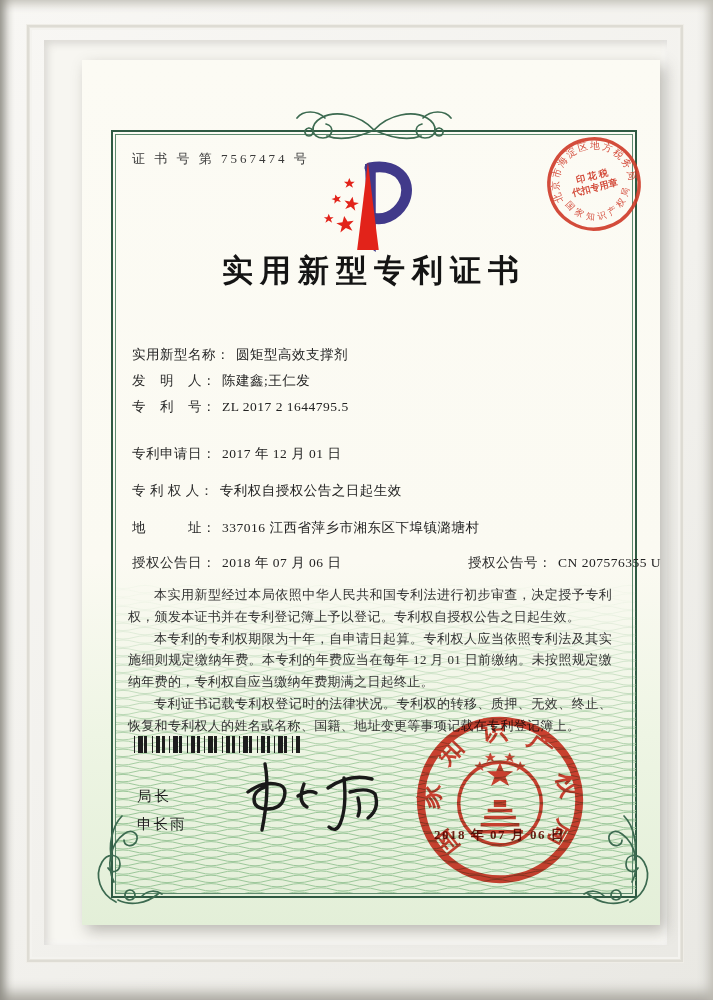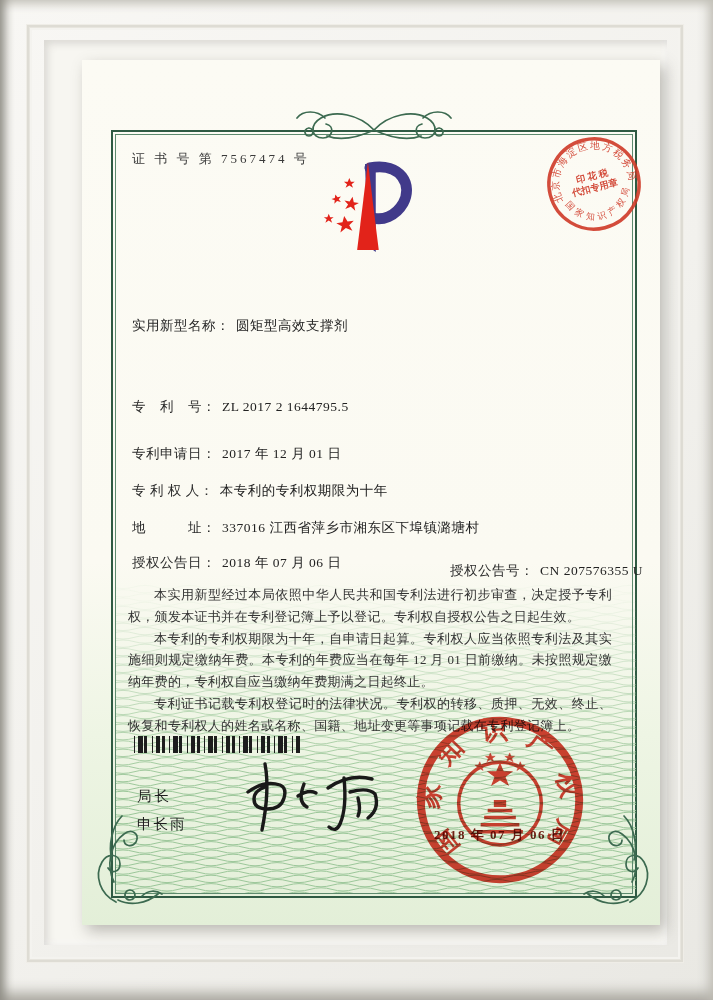--- a/index.html
+++ b/index.html
@@ -35,21 +35,21 @@
 
   
   .cert-no { position:absolute; left:50px; top:90px; font-size:13px; letter-spacing:3px; color:#3a3a3a; }
   .logo { position:absolute; left:236px; top:98px; width:94px; height:98px; }
   .title { position:absolute; left:29px; top:190px; width:526px; text-align:center;
     font-size:31px; font-weight:bold; letter-spacing:7px; color:#141414; }
 
   .row { position:absolute; left:50px; font-size:13.5px; color:#2b2b2b; letter-spacing:.5px; white-space:nowrap; }
   .row .lab { color:#2b2b2b; }
   .row .val { margin-left:6px; color:#222; }
-  .row .second { position:absolute; left:318px; top:0;margin-top:8px; }
+  .row .second { position:absolute; left:336px; top:0; }
 
   .paras { position:absolute; left:46px; top:524px; width:484px; }
   .paras p { font-size:13px; line-height:21.8px; text-indent:2em; color:#333; letter-spacing:.3px; text-align:justify; }
 
   .barcode { position:absolute; left:52px; top:676px; width:168px; height:17px; display:flex; }
   .barcode span { height:100%; }
   .barcode .b { background:#1d1d1d; } .barcode .s { background:transparent; }
 
   .signer-role { position:absolute; left:55px; top:727px; font-size:14.5px; letter-spacing:3px; color:#1e1e1e; font-family:"Liberation Sans","DejaVu Sans",sans-serif; }
   .signer-name { position:absolute; left:55px; top:755px; font-size:14.5px; letter-spacing:2px; color:#1e1e1e; font-family:"Liberation Sans","DejaVu Sans",sans-serif; }
@@ -194,32 +194,36 @@
       <polygon points="50,4 61,94 39,94" fill="#e2231a"></polygon>
       <g fill="#e2231a">
         <path transform="translate(31,26) scale(0.55)" d="M0,-10 L2.9,-3.1 10,-3.1 4.2,1.2 6.9,8.1 0,3.8 -6.9,8.1 -4.2,1.2 -10,-3.1 -2.9,-3.1 Z"></path>
         <path transform="translate(18,42) scale(0.5) rotate(-15)" d="M0,-10 L2.9,-3.1 10,-3.1 4.2,1.2 6.9,8.1 0,3.8 -6.9,8.1 -4.2,1.2 -10,-3.1 -2.9,-3.1 Z"></path>
         <path transform="translate(33,47) scale(0.75) rotate(10)" d="M0,-10 L2.9,-3.1 10,-3.1 4.2,1.2 6.9,8.1 0,3.8 -6.9,8.1 -4.2,1.2 -10,-3.1 -2.9,-3.1 Z"></path>
         <path transform="translate(10,62) scale(0.5)" d="M0,-10 L2.9,-3.1 10,-3.1 4.2,1.2 6.9,8.1 0,3.8 -6.9,8.1 -4.2,1.2 -10,-3.1 -2.9,-3.1 Z"></path>
         <path transform="translate(27,68) scale(0.9) rotate(-8)" d="M0,-10 L2.9,-3.1 10,-3.1 4.2,1.2 6.9,8.1 0,3.8 -6.9,8.1 -4.2,1.2 -10,-3.1 -2.9,-3.1 Z"></path>
       </g>
     </svg>
 
-
-    <div class="row" style="top:257px;">
+    <div class="title">实用新型专利证书</div>
+
+    <div class="row" style="top:286px;">
       <span class="lab">实用新型名称：</span><span class="val">圆矩型高效支撑剂</span>
+    </div>
+    <div class="row" style="top:312px;">
+      <span class="lab">发　明　人：</span><span class="val">陈建鑫;王仁发</span>
     </div>
     <div class="row" style="top:338px;">
       <span class="lab">专　利　号：</span><span class="val">ZL 2017 2 1644795.5</span>
     </div>
     <div class="row" style="top:385px;">
       <span class="lab">专利申请日：</span><span class="val">2017 年 12 月 01 日</span>
     </div>
     <div class="row" style="top:422px;">
-      <span class="lab">专 利 权 人：</span><span class="val">本专利的专利权期限为十年</span>
+      <span class="lab">专 利 权 人：</span><span class="val">专利权自授权公告之日起生效</span>
     </div>
     <div class="row" style="top:459px;text-align:right;">
       <span class="lab">地　　　址：</span><span class="val">337016 江西省萍乡市湘东区下埠镇潞塘村</span>
     </div>
     <div class="row" style="top:494px;">
       <span class="lab">授权公告日：</span><span class="val">2018 年 07 月 06 日</span>
       <span class="second">
         <span class="lab">授权公告号：</span><span class="val">CN 207576355 U</span>
       </span>
     </div>

